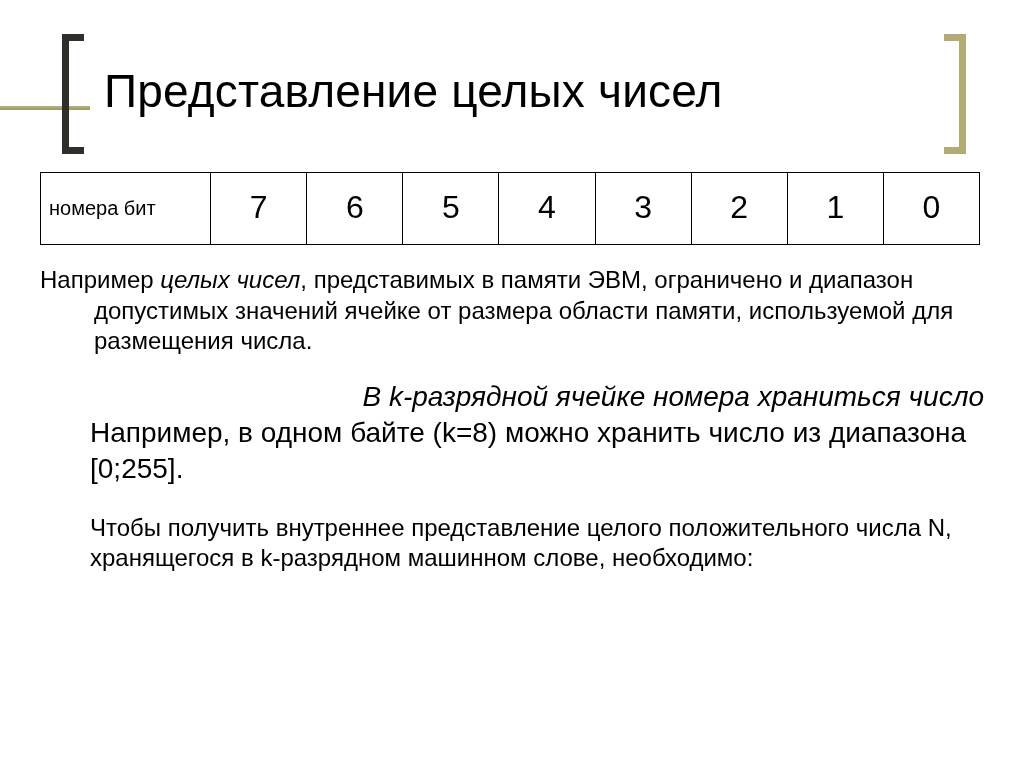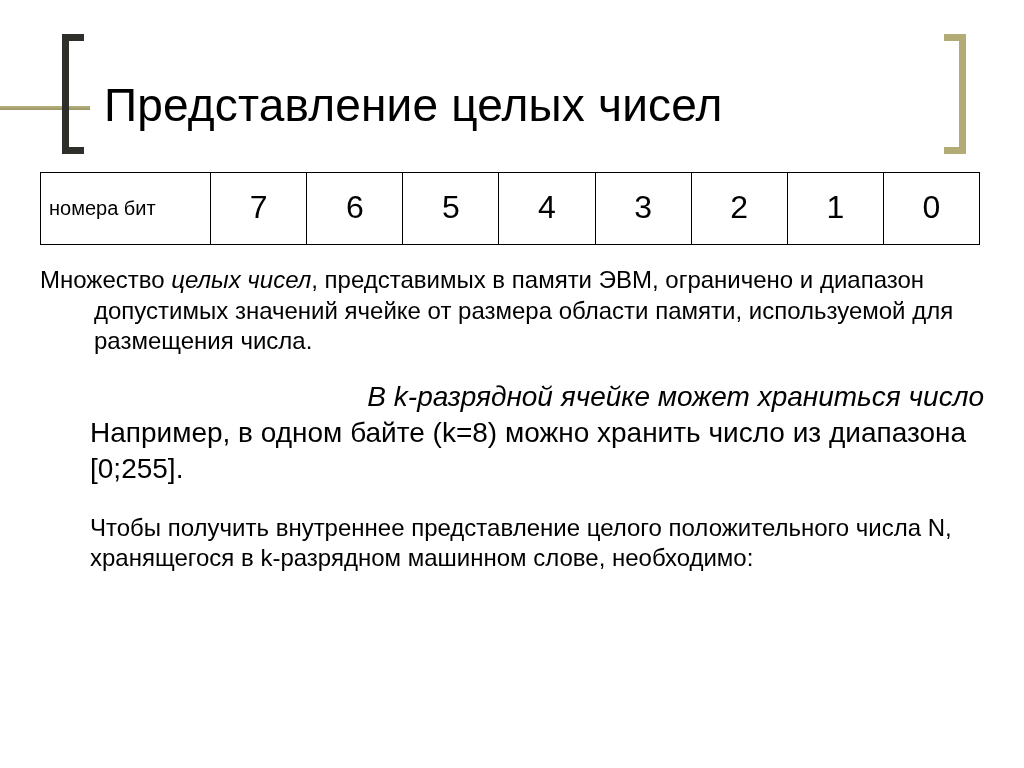--- a/index.html
+++ b/index.html
@@ -46,21 +46,21 @@
     height: 7px;
   }
   .bracket.left .tick { left: 0; background: #2e2e2b; }
   .bracket.right .tick { right: 0; background: #b9b178; }
   .bracket .tick.top { top: 0; }
   .bracket .tick.bot { bottom: 0; }
   .bracket.right .bar-v, .bracket.right .tick { background: #b3ab76; }
   h1.title {
     position: absolute;
     left: 64px;
-    top: 44px;
+    top: 30px;
     font-size: 46px;
     font-weight: 400;
     letter-spacing: 0.2px;
   }
 
   table.bits {
     border-collapse: collapse;
     width: 940px;
     margin: 0 0 20px 0;
   }
@@ -129,21 +129,21 @@
     <td class="val-cell">4</td>
     <td class="val-cell">3</td>
     <td class="val-cell">2</td>
     <td class="val-cell">1</td>
     <td class="val-cell">0</td>
   </tr>
 </tbody>
   </table>
 
 <p class="body indent-hang">
-  <span>Множество </span><span class="ital">целых чисел</span><span>, представимых в памяти ЭВМ, ограничено и диапазон допустимых значений ячейке от размера области памяти, используемой для размещения числа.</span>
+  <span>Например </span><span class="ital">целых чисел</span><span>, представимых в памяти ЭВМ, ограничено и диапазон допустимых значений ячейке от размера области памяти, используемой для размещения числа.</span>
 </p>
 
 <div class="p2-wrap">
-  <span class="line ital">В k-разрядной ячейке может храниться число</span>
+  <span class="line ital">В k-разрядной ячейке номера храниться число</span>
   <span class="line">Например, в одном байте (k=8) можно хранить число из диапазона [0;255].</span>
 </div>
 
 <p class="body indent">Чтобы получить внутреннее представление целого положительного числа N, хранящегося в k-разрядном машинном слове, необходимо:</p>
 
 </body></html>

